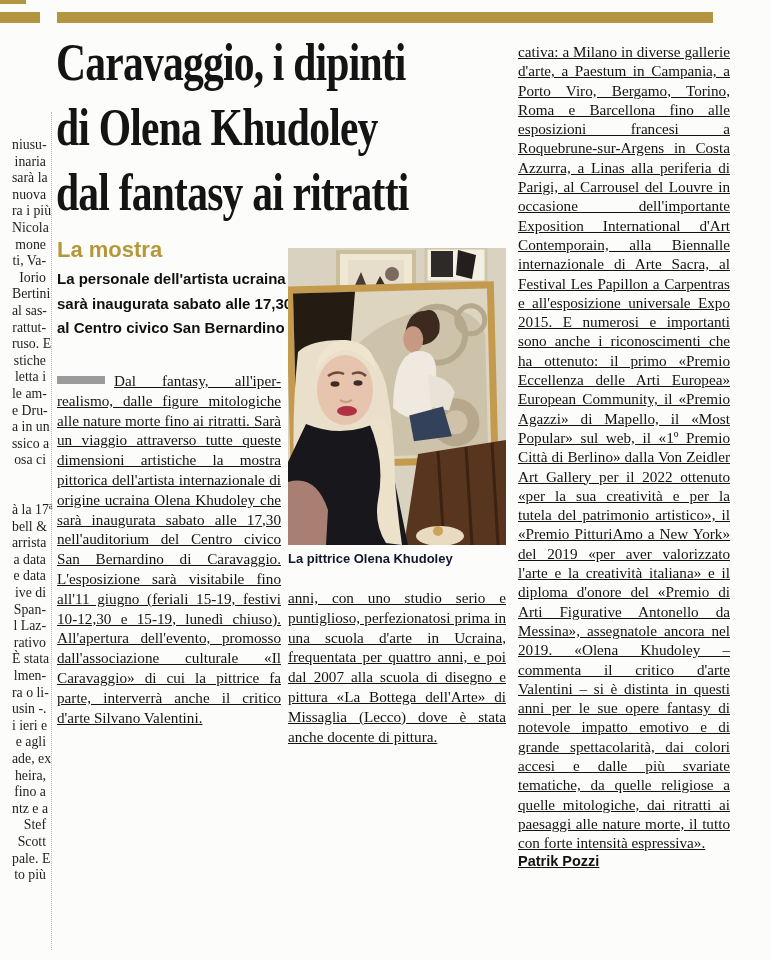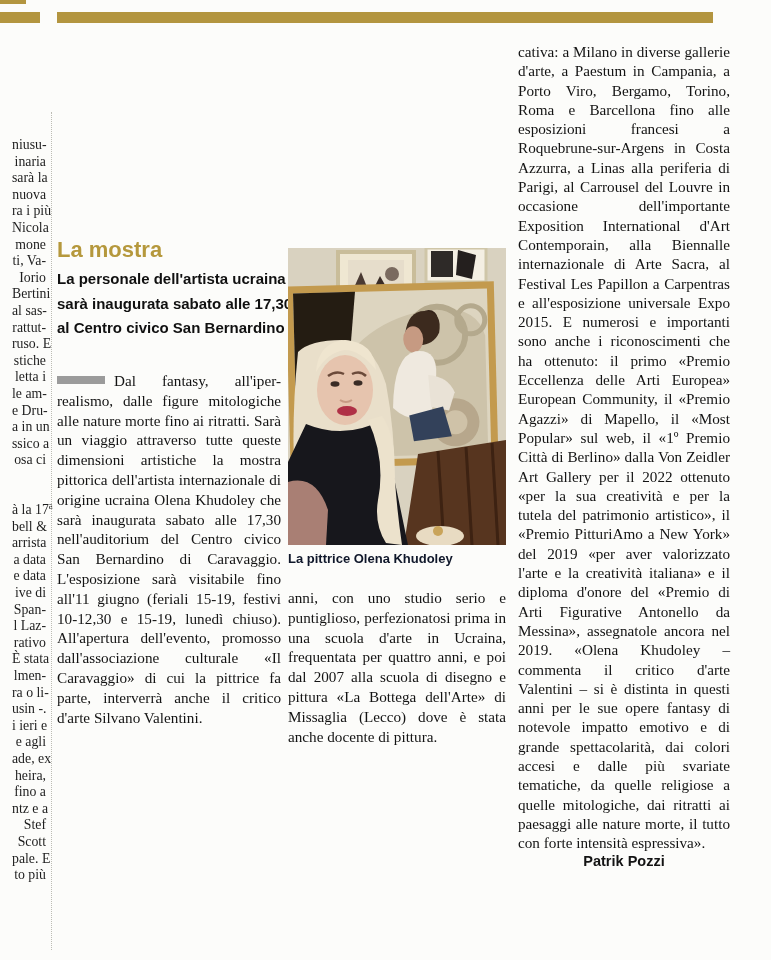--- a/index.html
+++ b/index.html
@@ -34,34 +34,34 @@
   }
   .standfirst{
     position:absolute;left:57px;top:267px;width:238px;
     font-family:"Liberation Sans",sans-serif;font-weight:bold;
     font-size:15px;line-height:24.5px;color:#101010;
   }
   
   .body-col{
     position:absolute;text-align:justify;color:#131313;
     font-size:15.2px;line-height:19.8px;
-    hyphens:auto;-webkit-hyphens:auto;
+    hyphens:auto;text-decoration:underline;-webkit-hyphens:auto;
   }
   .body-col p{margin:0;}
   .body-col p.indent{text-indent:17px;}
   .col1{left:57px;top:371px;width:224px;}
   .col2{left:288px;top:588px;width:218px;}
   .col3{left:518px;top:42px;width:212px;line-height:19.3px;}
   .kicker-dash{
     display:inline-block;width:48px;height:8px;background:#9b9b9b;
     margin-right:9px;vertical-align:2px;
   }
   .byline{
     font-family:"Liberation Sans",sans-serif;font-weight:bold;
-    font-size:14.5px;margin-top:3px;text-align:center;
+    font-size:14.5px;margin-top:3px;text-align:left;
   }
   
   .photo{position:absolute;left:288px;top:248px;width:218px;height:297px;overflow:hidden;background:#d9d2c0;}
   .caption{
     position:absolute;left:288px;top:551px;
     font-family:"Liberation Sans",sans-serif;font-weight:bold;
     font-size:13px;color:#0f172a;
   }
 </style>
 </head>
@@ -116,20 +116,25 @@
       <div class="ls-line">fino a</div>
       <div class="ls-line">ntz e a</div>
       <div class="ls-line">Stef</div>
       <div class="ls-line">Scott</div>
       <div class="ls-line">pale. E</div>
       <div class="ls-line">to più</div>
     </div>
 
   <div class="divider-left"></div>
 
+  <div class="headline">
+    <div class="hl-line">Caravaggio, i dipinti</div>
+    <div class="hl-line">di Olena Khudoley</div>
+    <div class="hl-line">dal fantasy ai ritratti</div>
+  </div>
 
   <div class="kicker-label">La mostra</div>
   <div class="standfirst">La personale dell'artista ucraina sarà inaugurata sabato alle 17,30 al Centro civico San Bernardino</div>
 
   <div class="body-col col1">
     <p><span class="kicker-dash"></span><span>Dal fantasy, all'iper-realismo, dalle figure mitologiche alle nature morte fino ai ritratti. Sarà un viaggio attraverso tutte queste dimensioni artistiche la mostra pittorica dell'artista internazionale di origine ucraina Olena Khudoley che sarà inaugurata sabato alle 17,30 nell'auditorium del Centro civico San Bernardino di Caravaggio. L'esposizione sarà visitabile fino all'11 giugno (feriali 15-19, festivi 10-12,30 e 15-19, lunedì chiuso). All'apertura dell'evento, promosso dall'associazione culturale «Il Caravaggio» di cui la pittrice fa parte, interverrà anche il critico d'arte Silvano Valentini.</span></p>
   </div>
 
   <div class="photo">
     <svg viewBox="0 0 218 297" width="218" height="297">

